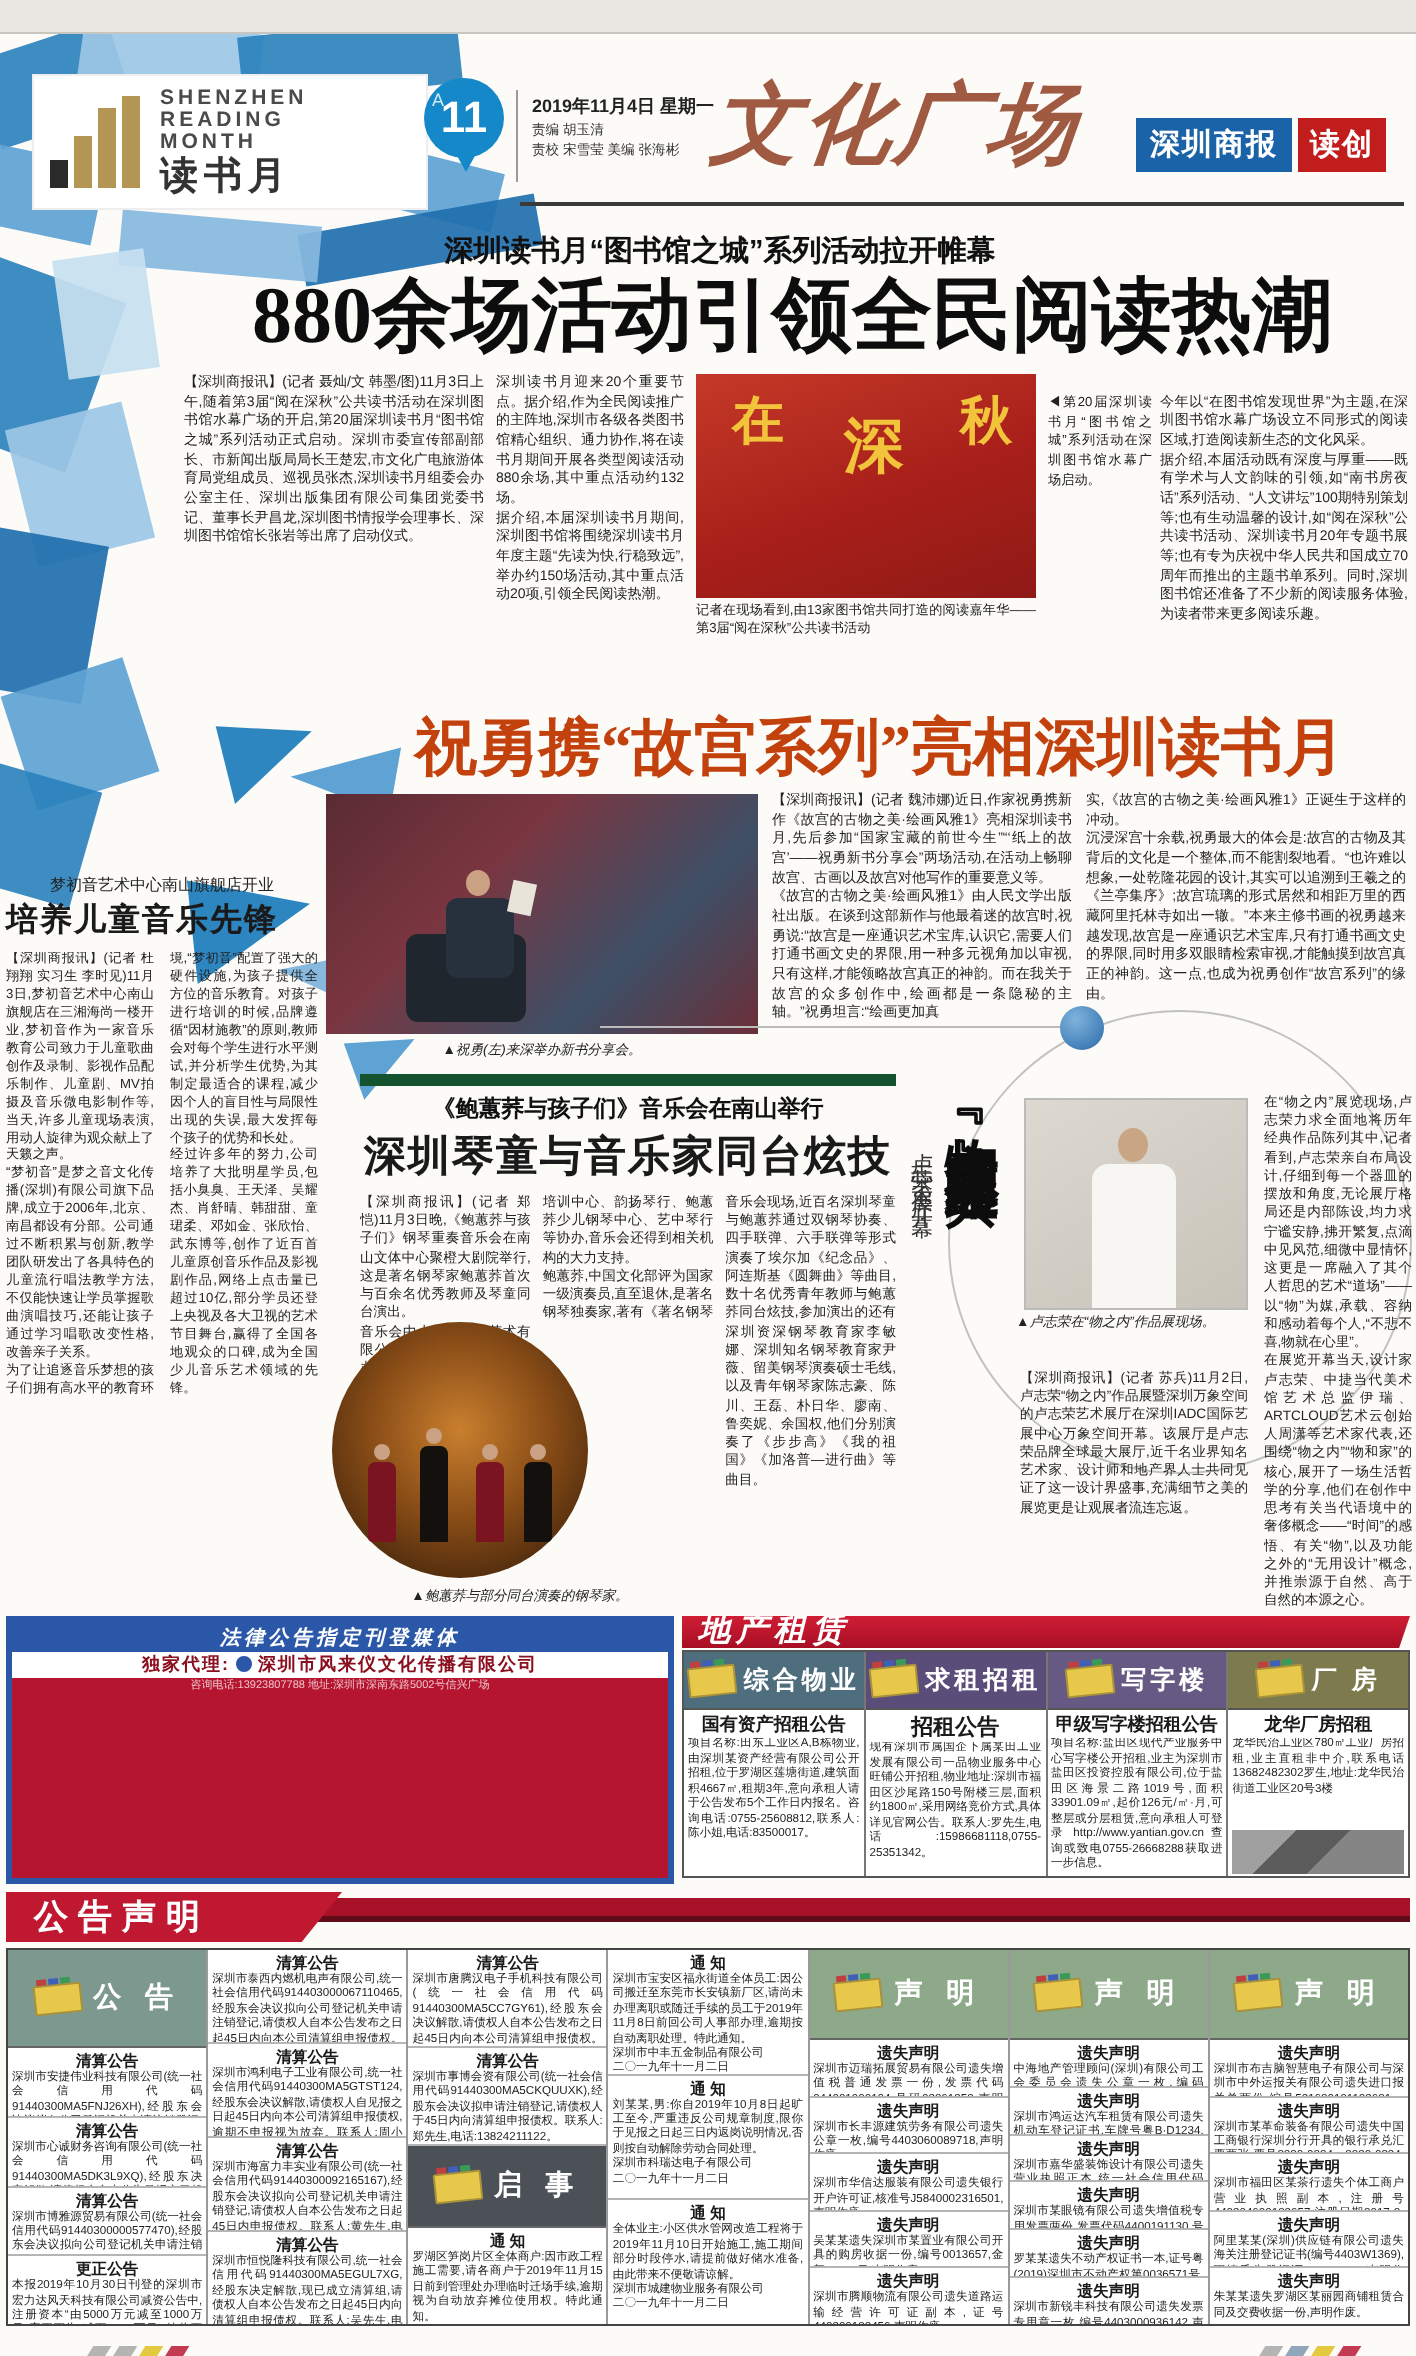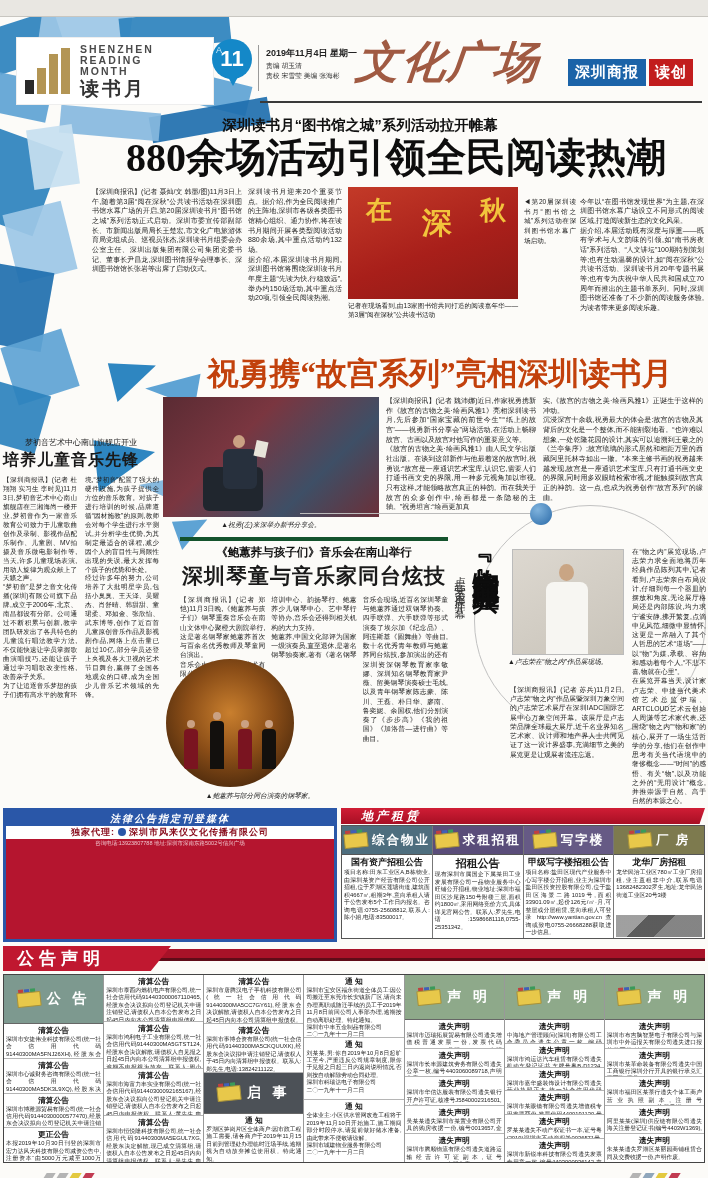--- a/index.html
+++ b/index.html
@@ -68,21 +68,21 @@
   .zy-cap{left:163px;top:503px;width:216px;text-align:center;font-size:6.8px;font-style:italic;color:#222;}
   .zy-col{top:379px;height:146px;font-size:7px;line-height:1.38;overflow:hidden;color:#222;}
 
   
   .mc{left:3px;top:420px;width:156px;height:368px;}
   .mc-kicker{font-size:8px;text-align:center;color:#222;}
   .mc-head{font-size:16px;font-weight:900;letter-spacing:1px;margin:2px 0 5px;}
   .mc-body{columns:2;column-gap:8px;height:330px;font-size:6.6px;line-height:1.36;overflow:hidden;color:#222;}
 
   
-  .qt{left:180px;top:520px;width:268px;height:270px;border-top:4px solid #14532d;}
+  .qt{left:180px;top:520px;width:268px;height:270px;border-top:6px solid #14532d;}
   .qt-kicker{font-size:11.5px;text-align:center;margin-top:4px;font-weight:bold;color:#111;}
   .qt-head{font-size:21px;font-weight:900;text-align:center;letter-spacing:1px;margin-top:2px;}
   .qt-cols{display:flex;gap:6px;margin-top:5px;}
   .qt-col{flex:1;font-size:6.8px;line-height:1.36;overflow:hidden;color:#222;}
   .qt-photo{position:absolute;left:-14px;top:118px;width:128px;height:128px;border-radius:50%;
             background:radial-gradient(circle at 50% 42%,#c97f2e 0%,#8a4d17 45%,#2b1707 100%);overflow:hidden;}
   .qt-fig{position:absolute;bottom:18px;width:14px;height:40px;background:#13100d;border-radius:4px 4px 0 0;}
   .qt-fig:before{content:"";display:block;width:8px;height:8px;border-radius:50%;background:#caa183;margin:-9px auto 0;}
   .qt-red{background:#7a1420;}
   .qt-cap{position:absolute;left:-10px;top:250px;width:180px;text-align:center;font-size:6.8px;font-style:italic;color:#222;}
@@ -119,21 +119,21 @@
          background-size:26px 26px;background-position:3px 3px;background-repeat:no-repeat;}
   .sb-qrlab{position:absolute;right:12px;top:76px;font-size:6.5px;color:#ffd9a0;font-style:italic;}
   .sb-web{font-size:13px;font-weight:bold;text-align:center;margin-top:1px;letter-spacing:1px;}
   .sb-agent{background:#fff;color:#8a1020;font-size:9px;font-weight:bold;height:13px;line-height:13px;text-align:center;letter-spacing:1px;}
   .agent-dot{display:inline-block;width:8px;height:8px;border-radius:50%;background:#2a57a8;vertical-align:-1px;margin:0 3px;}
   .sb-foot{height:9px;font-size:5.5px;color:#efc3cb;text-align:center;overflow:hidden;line-height:9px;}
 
   
   .prop{left:341px;top:791px;width:364px;height:134px;}
   .prop-banner{height:16px;background:linear-gradient(180deg,#d01d35,#a80f24);color:#fff;font-weight:900;
-               font-style:italic;font-size:12px;letter-spacing:3px;padding-left:20px;line-height:16px;
+               font-style:italic;font-size:16px;letter-spacing:3px;padding-left:8px;line-height:16px;
                clip-path:polygon(0 0,100% 0,98.5% 100%,0 100%);}
   .prop-grid{display:flex;height:114px;border:1px solid #555;background:#fff;box-sizing:border-box;margin-top:1px;}
   .prop-col{flex:1;border-right:1px solid #777;display:flex;flex-direction:column;overflow:hidden;}
   .prop-col:last-child{border-right:none;}
   .prop-cat{height:28px;display:flex;align-items:center;justify-content:center;gap:4px;color:#fff;
             font-weight:bold;font-size:12.5px;letter-spacing:2px;border-bottom:1px solid #555;}
   .pc0{background:#4e6e7e;}.pc1{background:#5a4d7a;}.pc2{background:#665a85;}.pc3{background:#7d7a4e;}
   .pn-title{font-size:9px;font-weight:bold;text-align:center;margin-top:1px;}
   .pn-body{font-size:5.8px;line-height:1.3;text-align:justify;padding:0 2px;color:#222;overflow:hidden;flex:1;}
   .pn-graphic{height:22px;margin:1px 2px;background:linear-gradient(135deg,#888 0 30%,#333 30% 55%,#666 55%);opacity:.8;}

